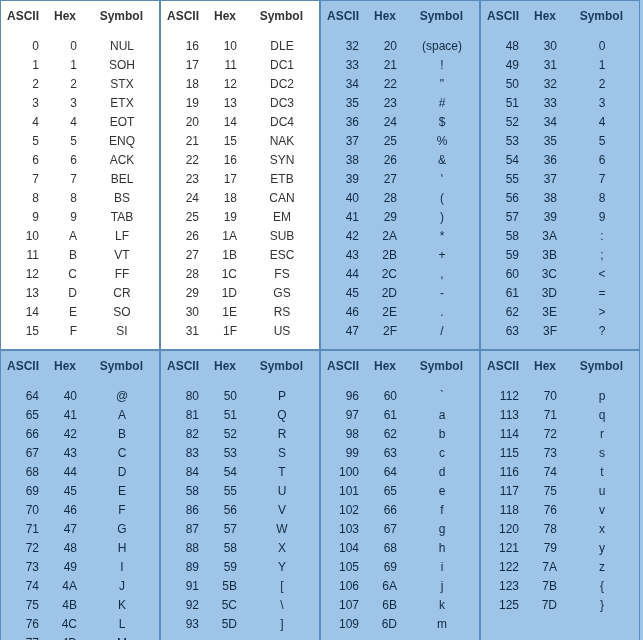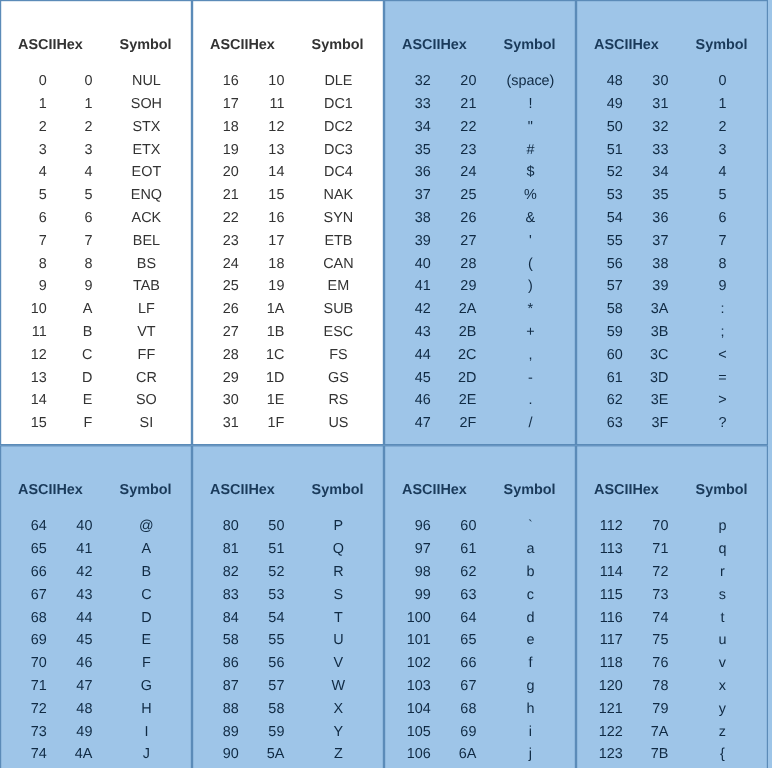--- a/index.html
+++ b/index.html
@@ -23,22 +23,22 @@
   .panel.white {
     background: #ffffff;
   }
   .header {
     font-weight: bold;
     color: #1a3a5a;
     margin-bottom: 14px;
     white-space: pre;
   }
   .header span { display:inline-block; }
-  .hcol1 { width: 40px; text-align: right; }
-  .hcol2 { width: 36px; text-align: left; margin-top: 21px; }
+  .hcol1 { width: 40px; text-align: left; }
+  .hcol2 { width: 36px; text-align: center; }
   .hcol3 { width: 60px; text-align: right; }
   .row {
     display: flex;
     line-height: 19px;
   }
   .col1 { width: 32px; text-align: right; padding-right: 10px;}
   .col2 { width: 28px; text-align: right; padding-right: 14px;}
   .col3 { flex: 1; text-align: center; }
   .white .row, .white .header { color: #333; }
   .panel:not(.white) .row { color: #102a43; }
@@ -497,25 +497,20 @@
       <span class="col1">88</span>
       <span class="col2">58</span>
       <span class="col3">X</span>
     </div>
     <div class="row">
       <span class="col1">89</span>
       <span class="col2">59</span>
       <span class="col3">Y</span>
     </div>
     <div class="row">
-      <span class="col1">90</span>
-      <span class="col2">5A</span>
-      <span class="col3">Z</span>
-    </div>
-    <div class="row">
       <span class="col1">91</span>
       <span class="col2">5B</span>
       <span class="col3">[</span>
     </div>
     <div class="row">
       <span class="col1">92</span>
       <span class="col2">5C</span>
       <span class="col3">\</span>
     </div>
     <div class="row">

